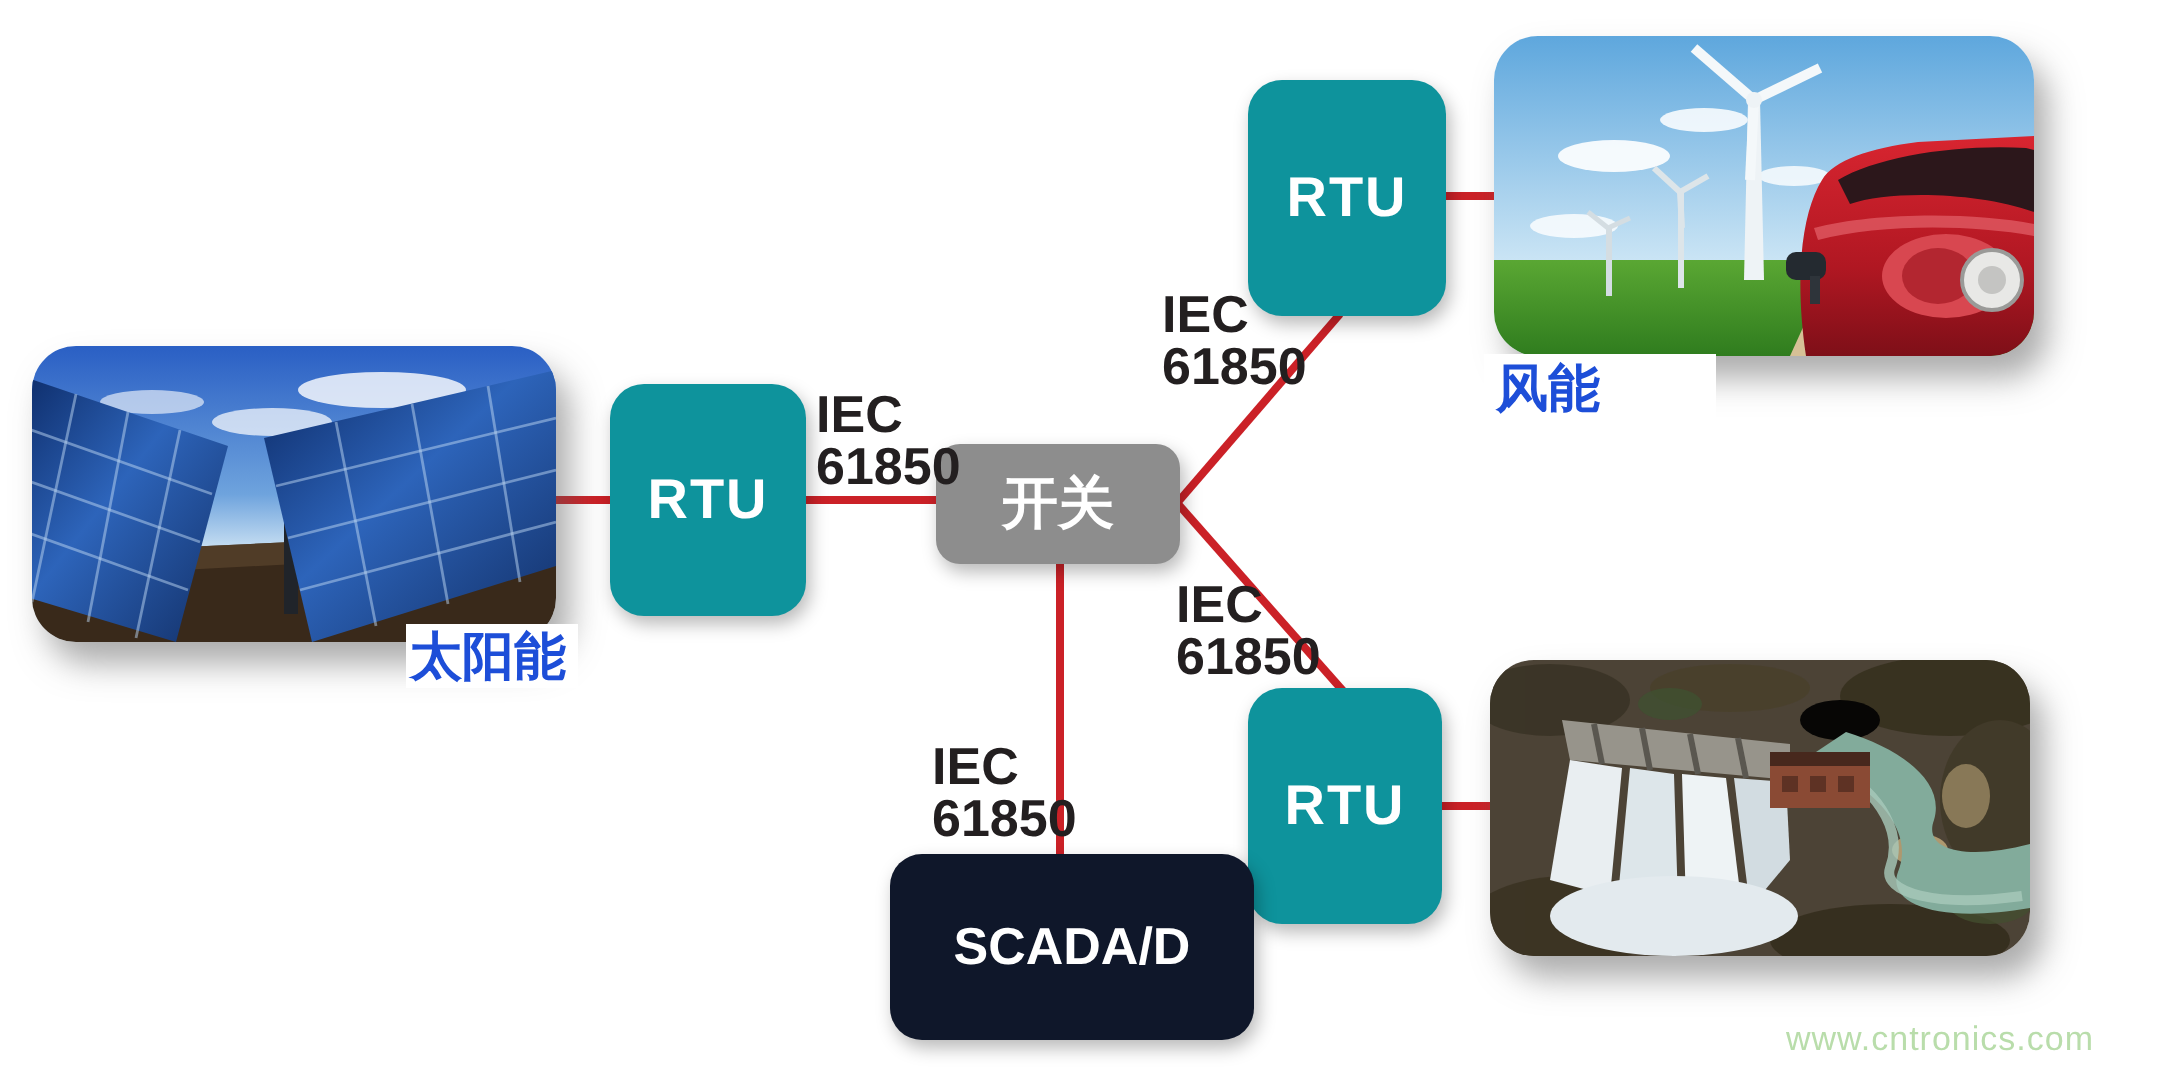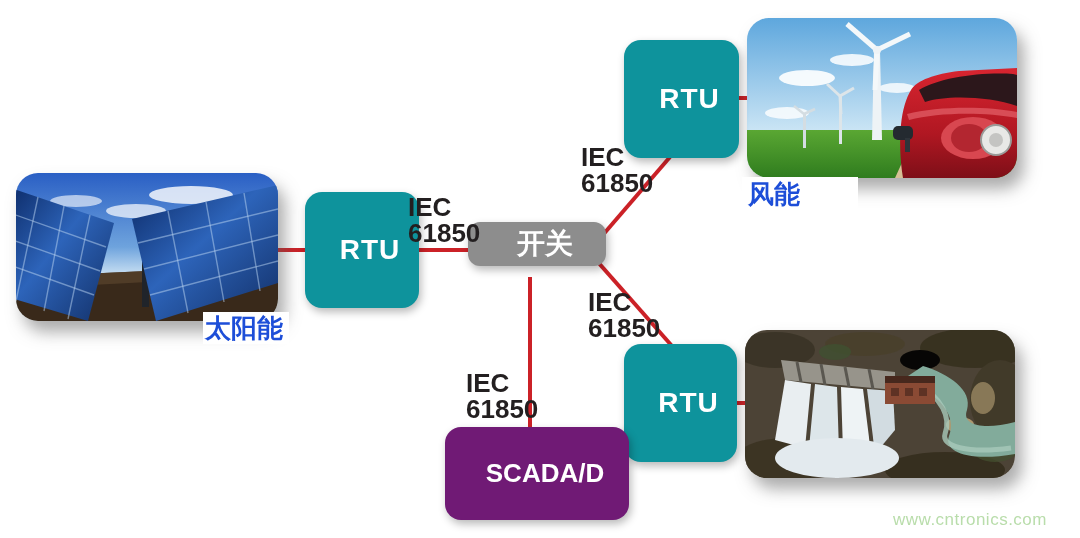--- a/index.html
+++ b/index.html
@@ -5,30 +5,29 @@
   html,body { margin:0; padding:0; background:#fff; }
   .canvas {
     position:relative; width:1080px; height:538px; background:#ffffff;
     overflow:hidden; font-family:"Liberation Sans", sans-serif;
   }
   .links-svg { position:absolute; left:0; top:0; width:1080px; height:538px; }
   .node {
     position:absolute; display:flex; align-items:center; justify-content:center;
     color:#ffffff; font-weight:bold; text-align:left;
     box-shadow:2px 4px 9px rgba(0,0,0,.28);
-    padding-left:16px;
   }
   .rtu { background:#0e939c; border-radius:17px; font-size:28px; letter-spacing:1px; }
   .rtu-solar { left:305px; top:192px; width:98px;  height:116px; }
   .rtu-wind  { left:624px; top:40px;  width:99px;  height:118px; }
   .rtu-hydro { left:624px; top:344px; width:97px;  height:118px; }
-  .switch-node { left:468px; top:222px; width:122px; height:44px;
+  .switch-node { left:468px; top:222px; width:122px; height:60px;
     background:#8d8d8d; border-radius:12px; font-size:28px; font-weight:600; }
-  .scada-node { left:445px; top:427px; width:168px; height:93px;
-    background:#701a75; border-radius:16px; font-size:26px; line-height:33px;
+  .scada-node { left:445px; top:427px; width:182px; height:93px;
+    background:#0f172a; border-radius:16px; font-size:26px; line-height:33px;
     flex-direction:column; }
   .iec {
     position:absolute; color:#231f20; font-size:26px; line-height:26px;
     font-weight:600; white-space:pre; letter-spacing:0px;
   }
   .iec-solar { left:408px; top:194px; }
   .iec-wind  { left:581px; top:144px; }
   .iec-hydro { left:588px; top:289px; }
   .iec-scada { left:466px; top:370px; }
   .photo {

